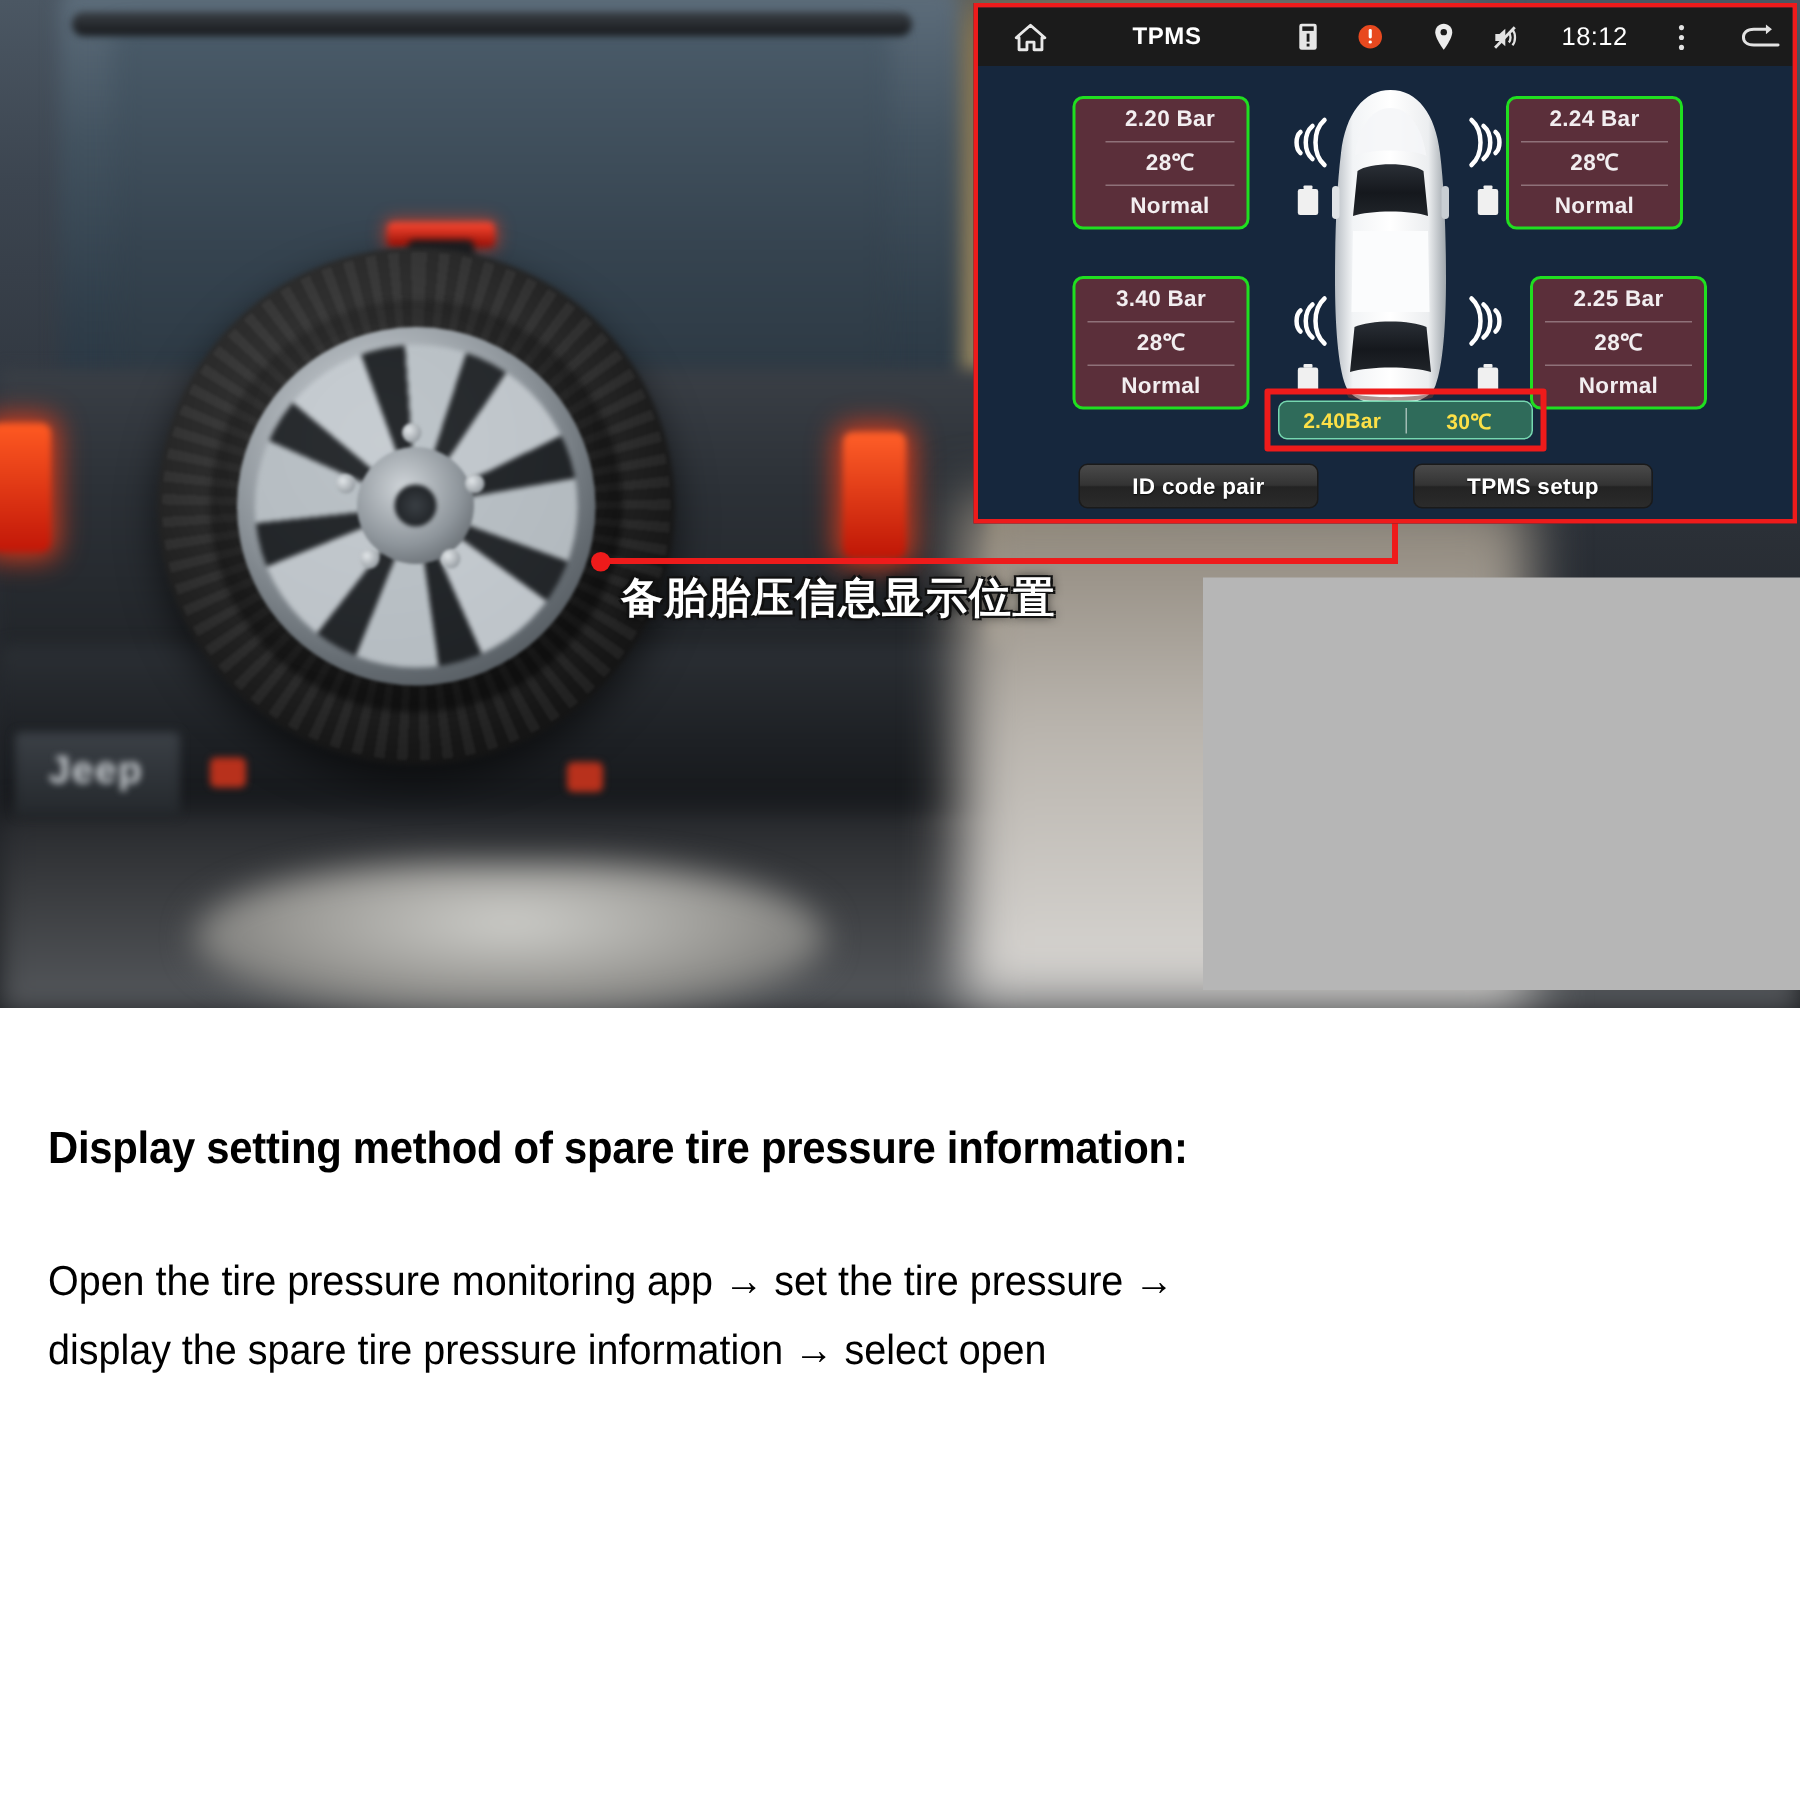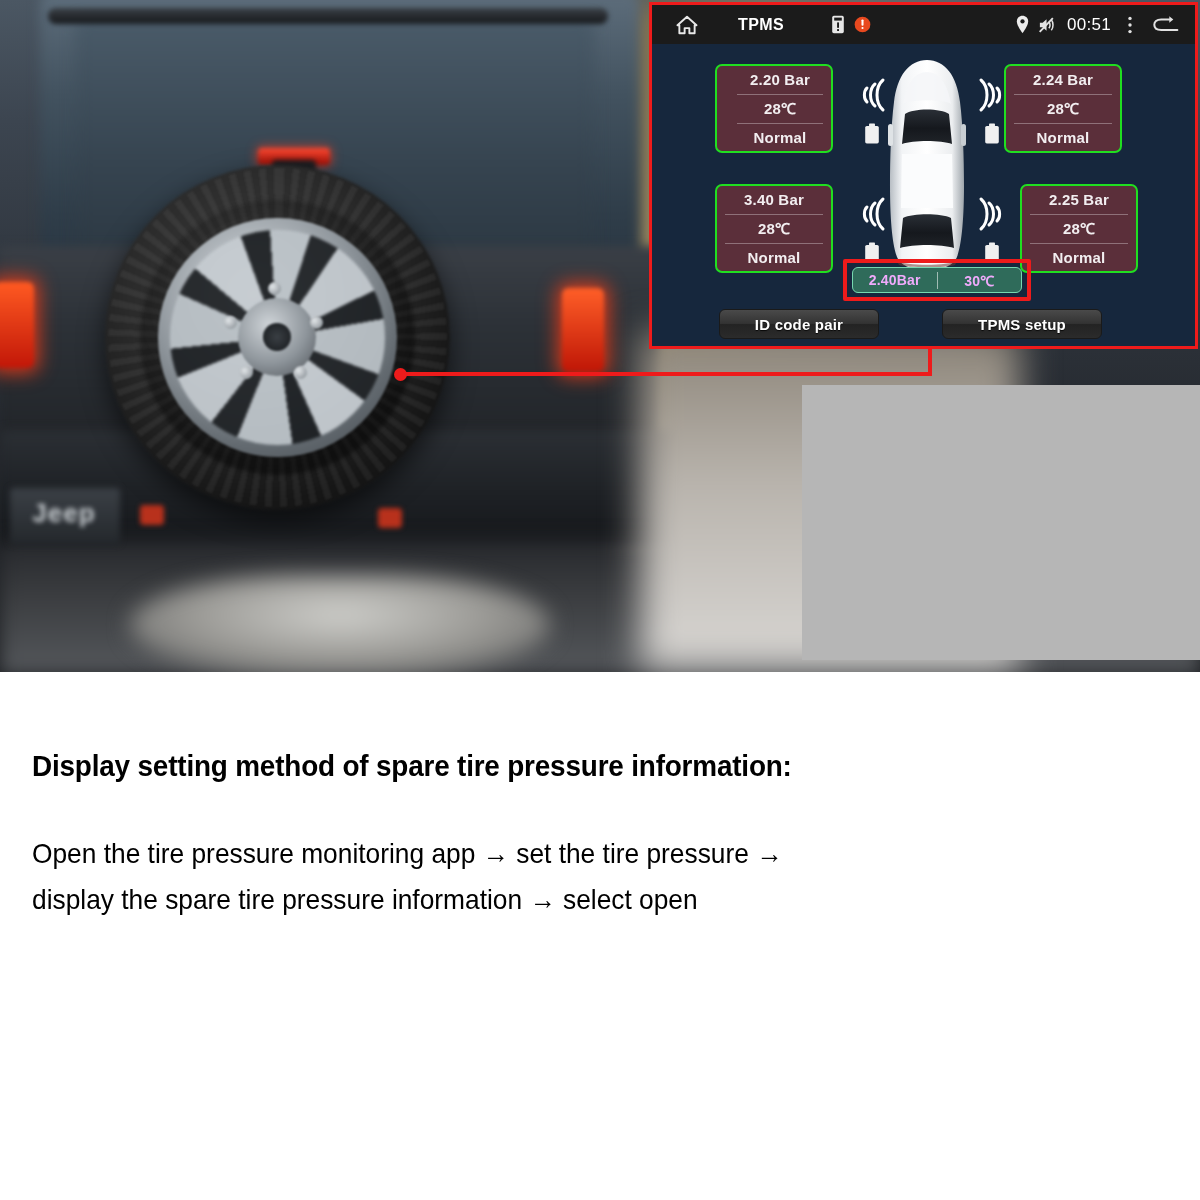--- a/index.html
+++ b/index.html
@@ -122,21 +122,21 @@
      color:#ffffff; letter-spacing:1px; white-space:nowrap;
      text-shadow:-1.6px -1.6px 0 #111,1.6px -1.6px 0 #111,-1.6px 1.6px 0 #111,
         1.6px 1.6px 0 #111,0 0 7px rgba(0,0,0,.9);
      font-family:"DejaVu Sans", sans-serif; }
 
   
   #tpms { position:absolute; left:649px; top:2px; width:549px; height:347px;
      border:3px solid #ee1b1b; background:#16273d; overflow:hidden; }
 
   #statusbar { position:relative; height:39px; background:#1b1b1b; width:100%;
-     display:flex; align-items:center; }
+     display:flex; align-items:center;gap:17px; }
   .sb-icon { display:inline-flex; align-items:center; justify-content:center; }
   #sb-home { margin-left:24px; }
   #sb-title { margin-left:40px; color:#ffffff; font-size:16px; font-weight:700;
      letter-spacing:.4px; }
   #sb-sensor { margin-left:47px; }
   #sb-warn { margin-left:9px; }
   #sb-spacer { flex:1; }
   #sb-pin { }
   #sb-mute { margin-left:8px; }
   #sb-clock { margin-left:12px; color:#ffffff; font-size:17px; letter-spacing:.3px; }
@@ -168,21 +168,21 @@
   #b-rl { left:212px; top:198px; }
   #b-rr { left:332px; top:198px; }
 
   
   #car { position:absolute; left:223px; top:14px; width:104px; height:215px; }
 
   
   #spare { position:absolute; left:200px; top:223px; width:170px; height:26px;
      border:1.5px solid #76d8b0; border-radius:6px; background:#2f6b5a;
      display:flex; align-items:center; }
-  #spare .half { flex:1; text-align:center; color:#f0abfc; font-size:14px;
+  #spare .half { flex:1; text-align:center; color:#fde047; font-size:14px;
      font-weight:600; letter-spacing:.2px; }
   #spare .divider { width:1px; height:17px; background:rgba(255,255,255,.55); }
   #spare-hl { position:absolute; left:191px; top:215px; width:188px; height:42px;
      border:4px solid #ee1b1b; border-radius:2px; pointer-events:none; }
 
   .btn { position:absolute; top:265px; width:160px; height:30px; border-radius:6px;
      background:linear-gradient(180deg,#4a4a4a 0%,#333333 48%,#232323 52%,#2b2b2b 100%);
      border:1px solid #1a1a1a; color:#ffffff; font-size:15px; font-weight:600;
      display:flex; align-items:center; justify-content:center;
      text-shadow:0 1px 1px rgba(0,0,0,.8); letter-spacing:.2px; }
@@ -241,20 +241,21 @@
     <div class="reflector" id="rf-l"></div>
     <div class="reflector" id="rf-r"></div>
 
     <div id="grey-block"></div>
   </div>
 
   <div id="anno-hline"></div>
   <div id="anno-vline"></div>
   <div id="anno-dot"></div>
   <div id="anno-dot2"></div>
+  <div id="cn-caption">备胎胎压信息显示位置</div>
 
   <div id="tpms">
 
     <div id="statusbar">
       <span class="sb-icon" id="sb-home">
         <svg width="22" height="20" viewBox="0 0 24 22">
           <path d="M12 2 L22.5 11.2 L20.4 11.2 L20.4 20 L14.6 20 L14.6 14.4 L9.4 14.4 L9.4 20 L3.6 20 L3.6 11.2 L1.5 11.2 Z" fill="none" stroke="#e8e8e8" stroke-width="2.1" stroke-linejoin="round"></path>
         </svg>
       </span>
       <span id="sb-title">TPMS</span>
@@ -281,21 +282,21 @@
         </svg>
       </span>
       <span class="sb-icon" id="sb-mute">
         <svg width="18" height="18" viewBox="0 0 20 20">
           <path d="M3.2 7.4 L6.3 7.4 L10.6 3.6 L10.6 16.4 L6.3 12.6 L3.2 12.6 Z" fill="#e2e2e2"></path>
           <path d="M13.2 6.4 C14.9 8.2 14.9 11.8 13.2 13.6" fill="none" stroke="#e2e2e2" stroke-width="1.7"></path>
           <path d="M15.9 4.2 C18.4 7.0 18.4 13.0 15.9 15.8" fill="none" stroke="#e2e2e2" stroke-width="1.7"></path>
           <line x1="3.0" y1="17.6" x2="17.6" y2="2.4" stroke="#e2e2e2" stroke-width="2.1"></line>
         </svg>
       </span>
-      <span id="sb-clock">00:51</span>
+      <span id="sb-clock">18:12</span>
       <span class="sb-icon" id="sb-menu">
         <svg width="6" height="20" viewBox="0 0 6 20">
           <circle cx="3" cy="3.4" r="1.7" fill="#e2e2e2"></circle>
           <circle cx="3" cy="10" r="1.7" fill="#e2e2e2"></circle>
           <circle cx="3" cy="16.6" r="1.7" fill="#e2e2e2"></circle>
         </svg>
       </span>
       <span class="sb-icon" id="sb-back">
         <svg width="27" height="19" viewBox="0 0 28 20">
           <path d="M26.5 15.8 L9.5 15.8 C4.5 15.8 2.2 13.2 2.2 10.3 C2.2 7.3 4.5 4.8 9.5 4.8 L18 4.8" fill="none" stroke="#e2e2e2" stroke-width="2.1" stroke-linecap="round"></path>

